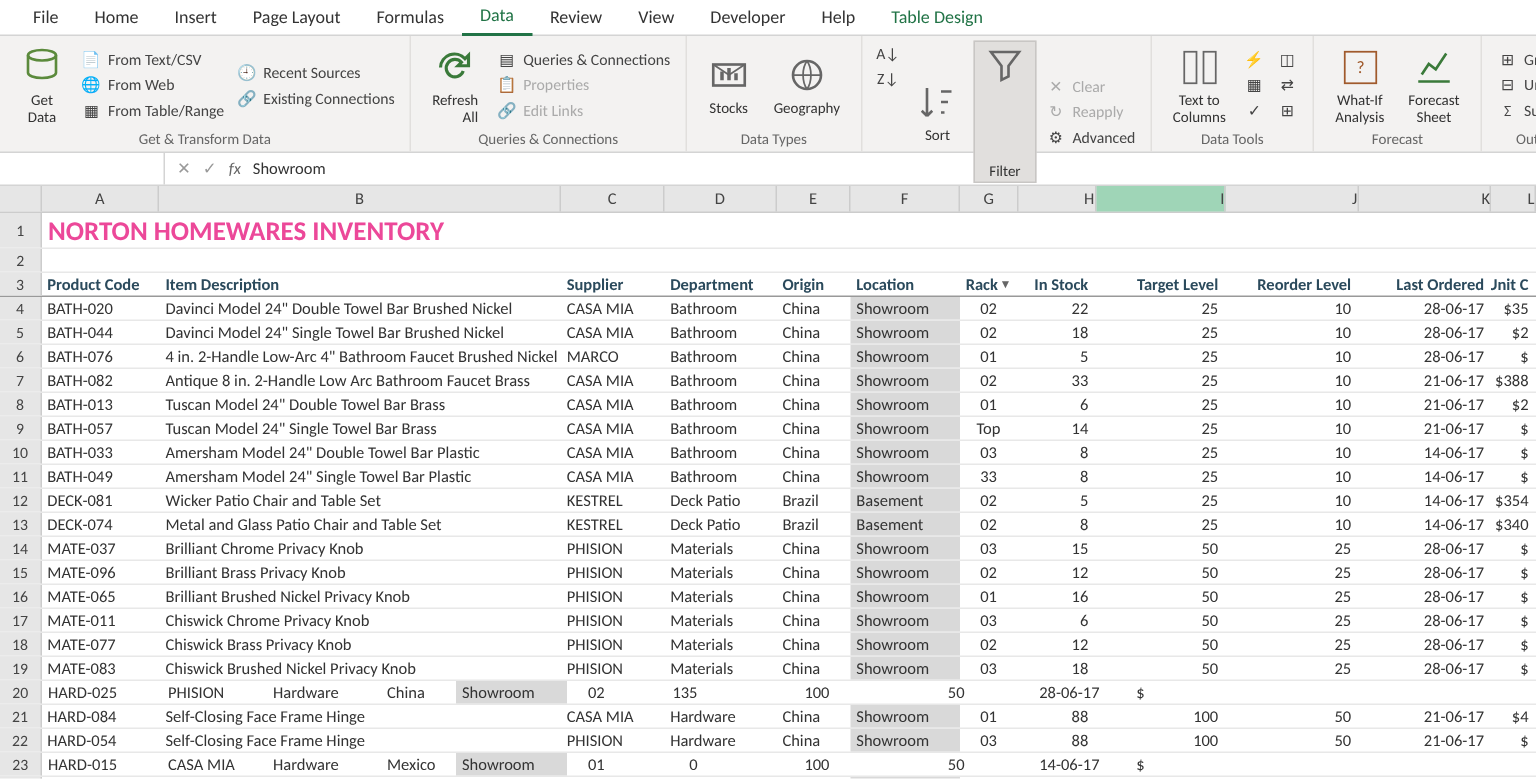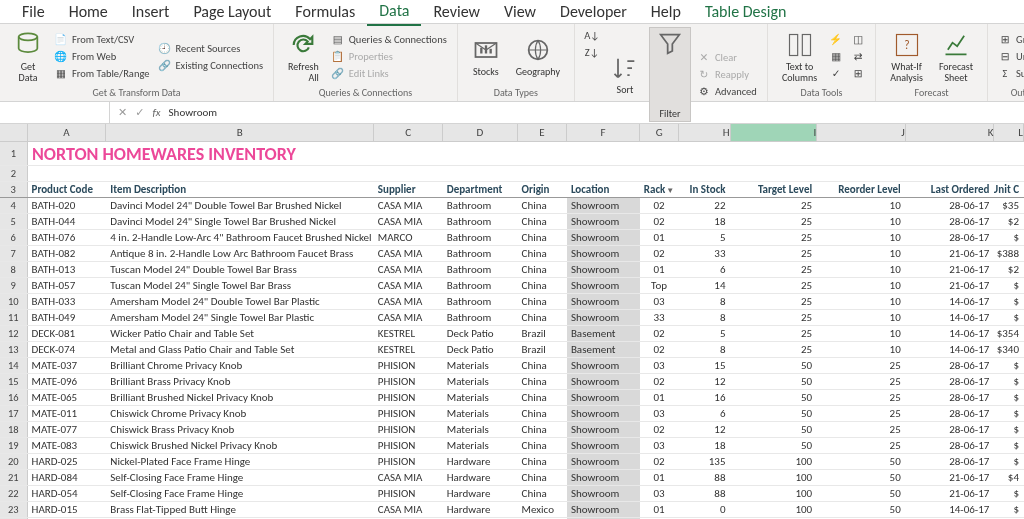--- a/index.html
+++ b/index.html
@@ -1,17 +1,17 @@
 <!DOCTYPE html>
 <html><head>
 <meta charset="utf-8">
 <style>
 *{box-sizing:border-box;margin:0;padding:0;font-family:'Segoe UI',Calibri,Arial,sans-serif;}
 body{background:#fff;overflow:hidden;width:1024px;height:519px;font-size:11px;color:#333;}
-.ribbon-tabs{height:24px;display:flex;align-items:center;padding-left:10px;border-bottom:1px solid #d4d4d4;font-size:16px;}
+.ribbon-tabs{height:24px;display:flex;align-items:center;padding-left:10px;border-bottom:1px solid #d4d4d4;font-size:12px;}
 .ribbon-tabs span{padding:4px 12px;cursor:default;}
 .ribbon-tabs span.active{border-bottom:2px solid #217346;color:#217346;font-weight:500;}
 .ribbon-tabs span.td{color:#217346;}
 .ribbon{height:78px;display:flex;background:#f3f2f1;border-bottom:1px solid #d4d4d4;}
 .group{border-right:1px solid #e1dfdd;padding:3px 8px 0 8px;display:flex;flex-direction:column;justify-content:space-between;}
 .group-label{text-align:center;font-size:10px;color:#666;padding-bottom:2px;}
 .group-body{display:flex;gap:4px;flex:1;}
 .vbtn{display:flex;flex-direction:column;align-items:center;justify-content:center;padding:2px 6px;cursor:default;font-size:10px;text-align:center;line-height:1.1;}
 .vbtn svg{margin-bottom:2px;}
 .links{display:flex;flex-direction:column;justify-content:center;gap:1px;font-size:10.5px;color:#444;}
@@ -553,21 +553,20 @@
         <div class="cell cG">03</div>
         <div class="cell cH">18</div>
         <div class="cell cI">50</div>
         <div class="cell cJ">25</div>
         <div class="cell cK">28-06-17</div>
         <div class="cell cL">$</div>
       </div>
       <div class="row">
         <div class="rh">20</div>
         <div class="cell cA">HARD-025</div>
-        <div class="cell cB">Nickel-Plated Face Frame Hinge</div>
         <div class="cell cC">PHISION</div>
         <div class="cell cD">Hardware</div>
         <div class="cell cE">China</div>
         <div class="cell cF locsel">Showroom</div>
         <div class="cell cG">02</div>
         <div class="cell cH">135</div>
         <div class="cell cI">100</div>
         <div class="cell cJ">50</div>
         <div class="cell cK">28-06-17</div>
         <div class="cell cL">$</div>
@@ -598,21 +597,20 @@
         <div class="cell cG">03</div>
         <div class="cell cH">88</div>
         <div class="cell cI">100</div>
         <div class="cell cJ">50</div>
         <div class="cell cK">21-06-17</div>
         <div class="cell cL">$</div>
       </div>
       <div class="row">
         <div class="rh">23</div>
         <div class="cell cA">HARD-015</div>
-        <div class="cell cB">Brass Flat-Tipped Butt Hinge</div>
         <div class="cell cC">CASA MIA</div>
         <div class="cell cD">Hardware</div>
         <div class="cell cE">Mexico</div>
         <div class="cell cF locsel">Showroom</div>
         <div class="cell cG">01</div>
         <div class="cell cH">0</div>
         <div class="cell cI">100</div>
         <div class="cell cJ">50</div>
         <div class="cell cK">14-06-17</div>
         <div class="cell cL">$</div>

